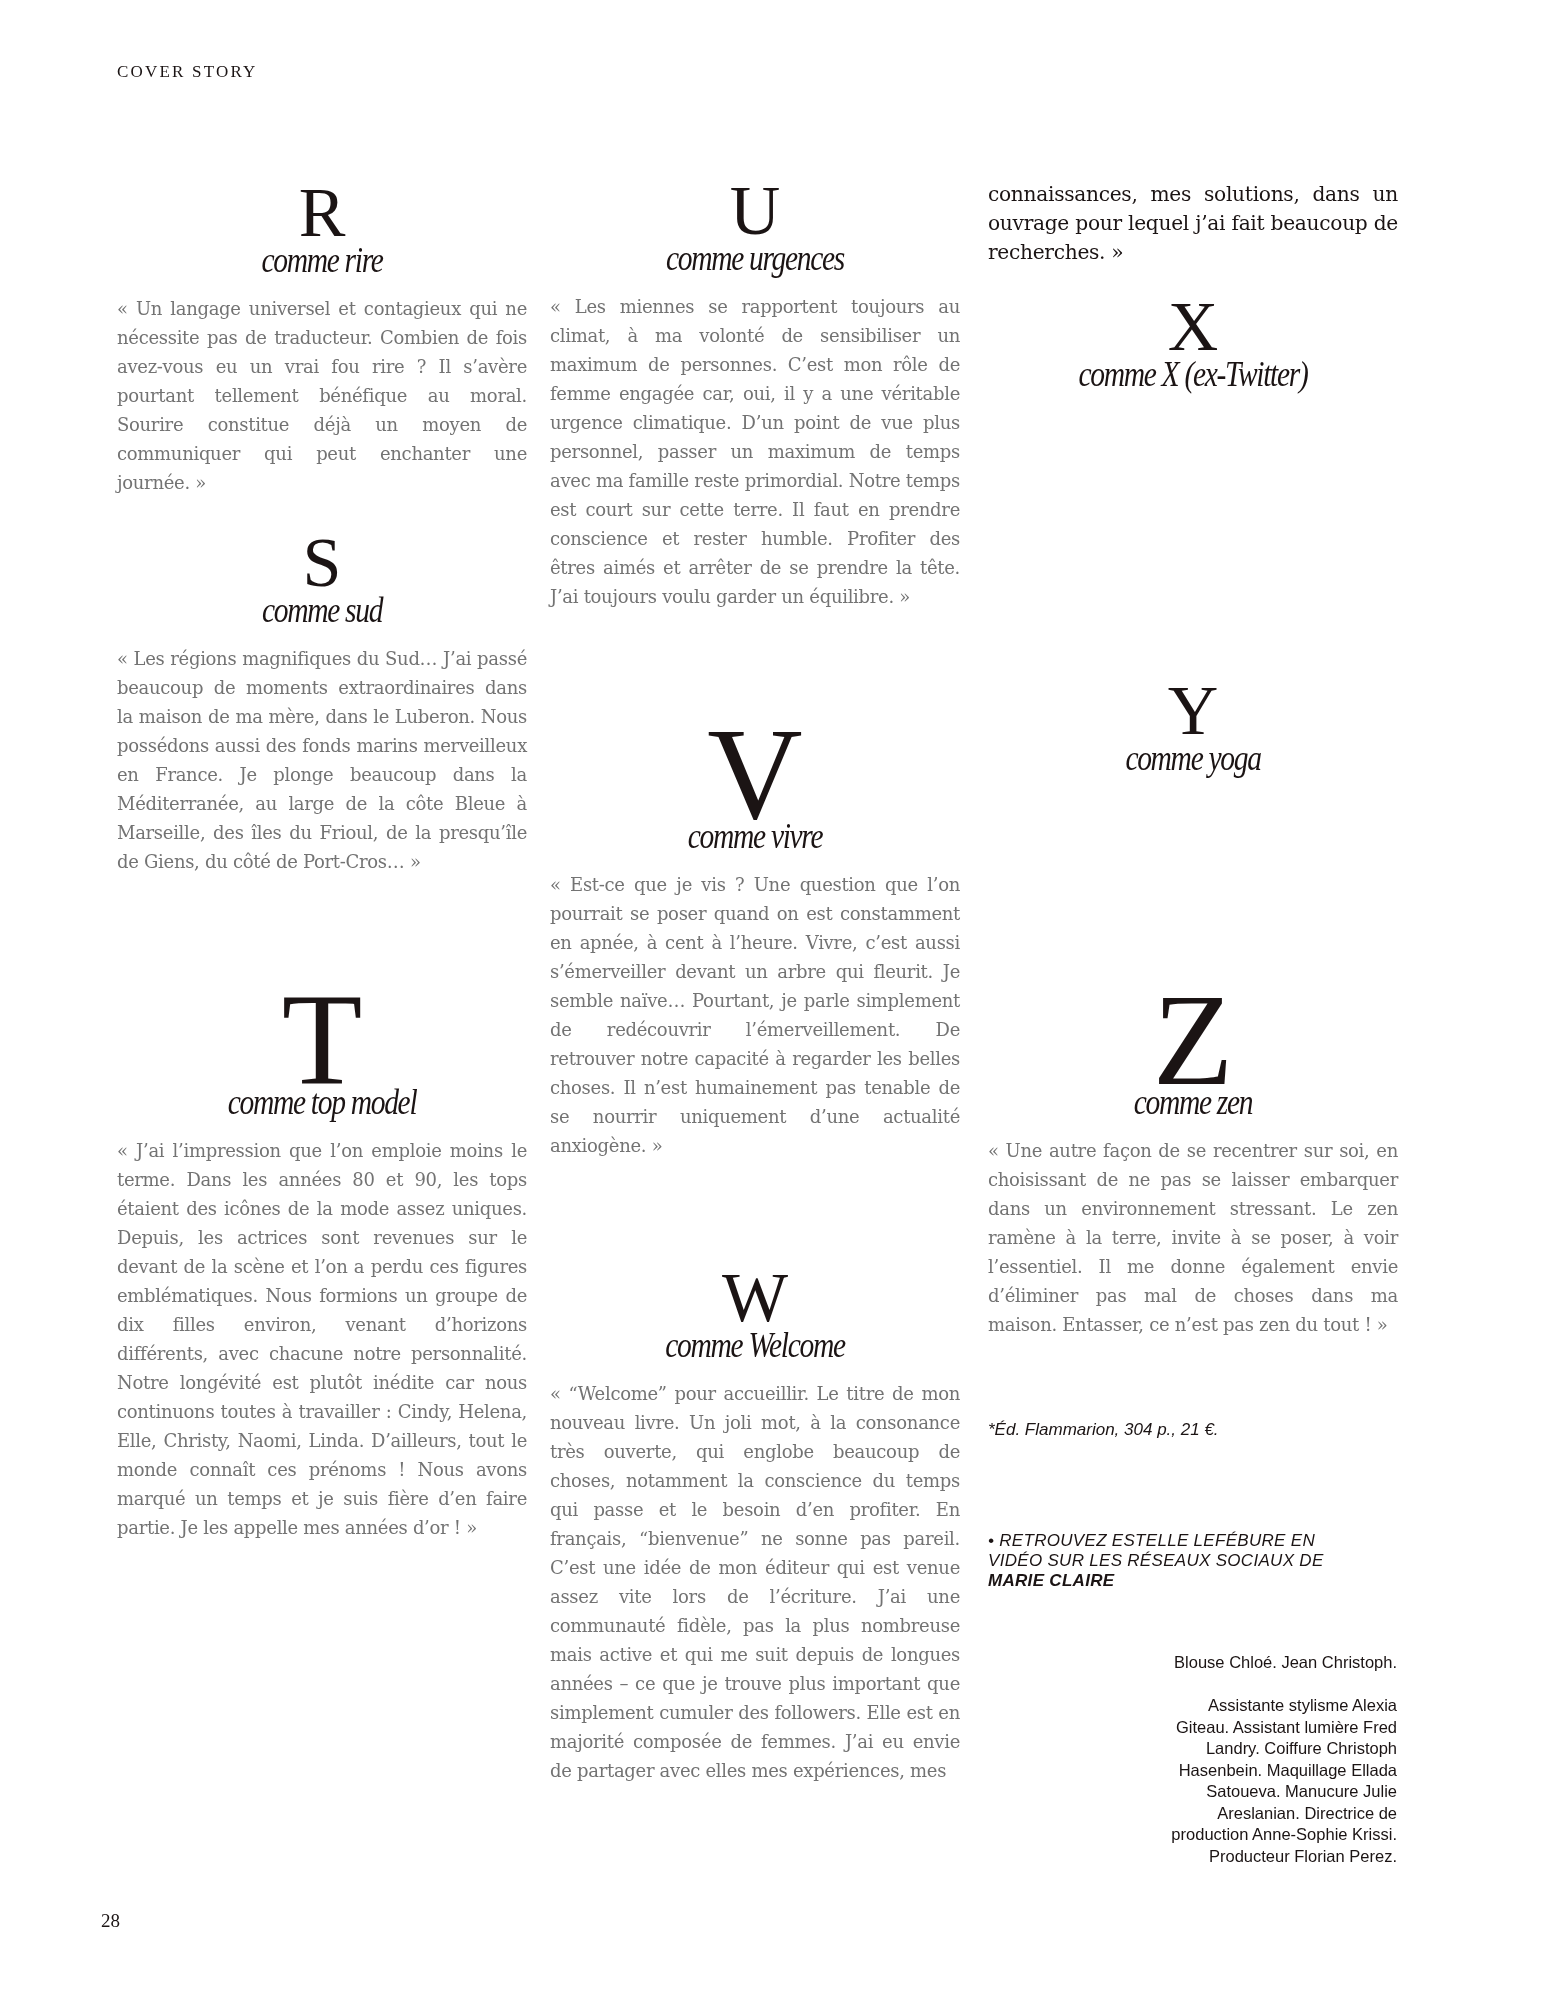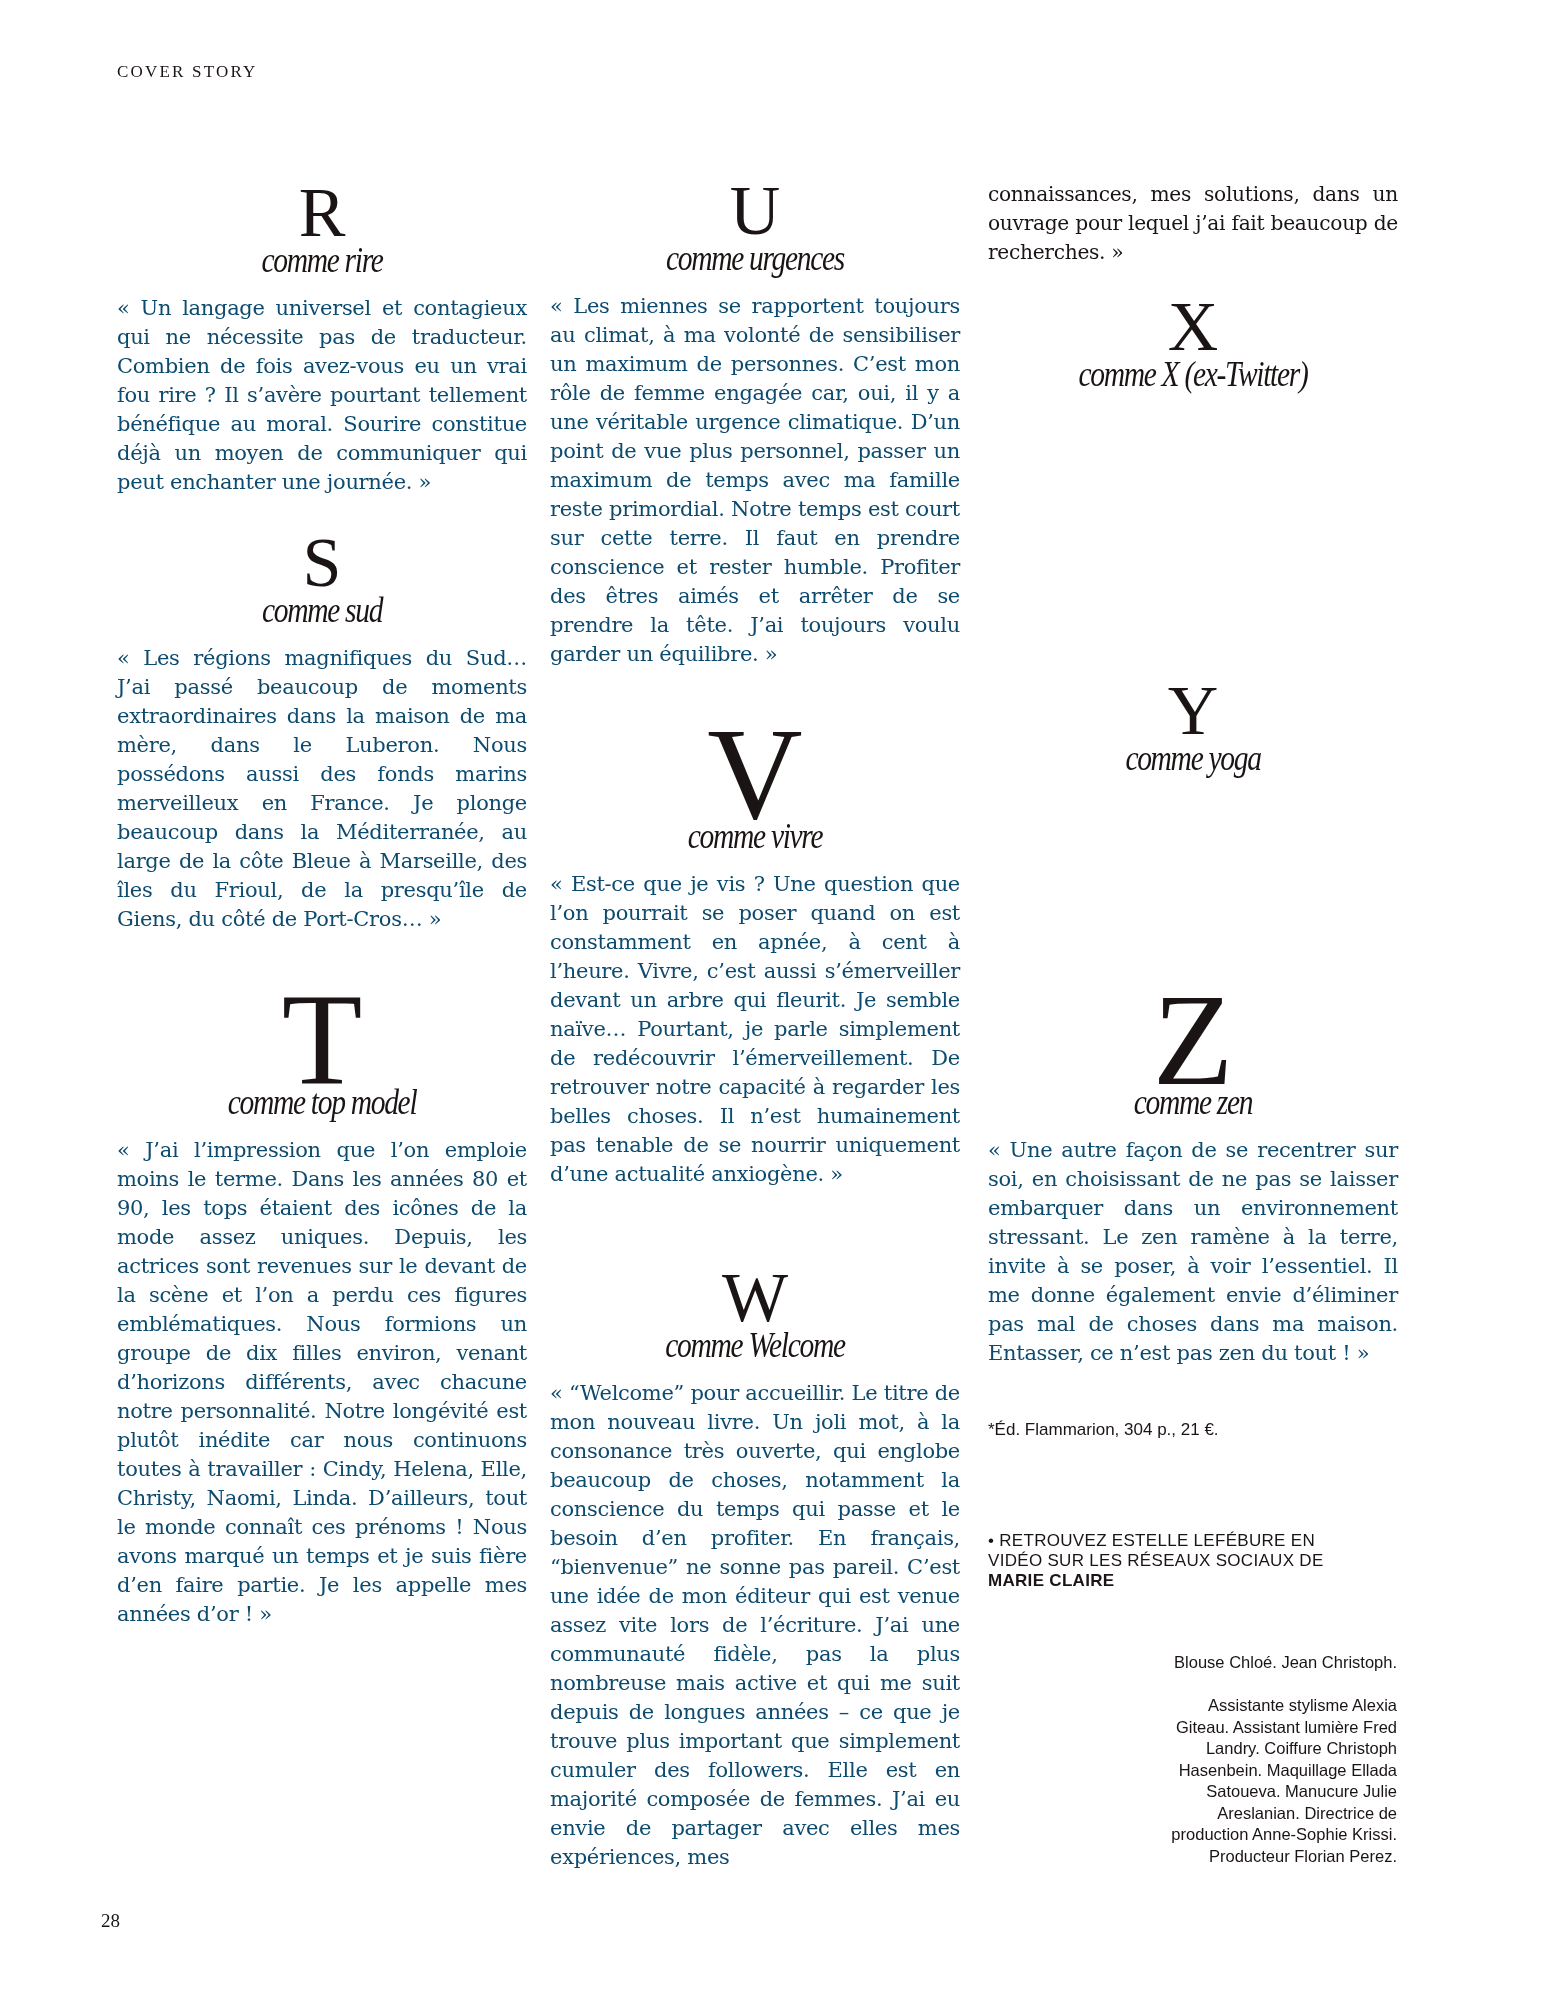--- a/index.html
+++ b/index.html
@@ -16,31 +16,31 @@
   }
   .letter.small { font-size: 70px; height: 62px; }
   .letter.big { font-size: 132px; height: 108px; margin-top: -8px; }
   .caption {
     display: block; text-align: center;
     font-family: "Liberation Serif", serif; font-style: italic; font-size: 36px;
     letter-spacing: -1.6px; transform: scaleX(0.82); line-height: 40px; color: #1b1414;
   }
   .body {
     margin-top: 14px;
-    font-family: "DejaVu Serif", serif; font-size: 21px; line-height: 29px;
-    text-align: justify; text-align-last: left; hyphens: manual; color: #0c4a6e;
+    font-family: "DejaVu Serif", serif; font-size: 18px; line-height: 29px;
+    text-align: justify; text-align-last: left; hyphens: manual; color: #737373;
     letter-spacing: -0.3px;
   }
   .body-plain {
     font-family: "DejaVu Serif", serif; font-size: 20.2px; line-height: 29px;
     text-align: justify; text-align-last: left; color: #1b1414; letter-spacing: -0.3px;
   }
   .sans-note {
     position: absolute;
-    font-family: "Liberation Sans", sans-serif; font-size: 17px; line-height: 20px; color: #1b1414;
+    font-family: "Liberation Sans", sans-serif; font-size: 17px; line-height: 20px; color: #1b1414; font-style: italic;
   }
   .promo { letter-spacing: 0.3px; }
   .promo b { font-weight: bold; }
   .credits {
     position: absolute; right: 147px; text-align: right;
     font-family: "Liberation Sans", sans-serif; font-size: 16.5px; line-height: 21.5px; color: #1b1414;
   }
   .credits b { font-weight: normal; }
   .page-num {
     position: absolute; left: 101px; top: 1910px;

